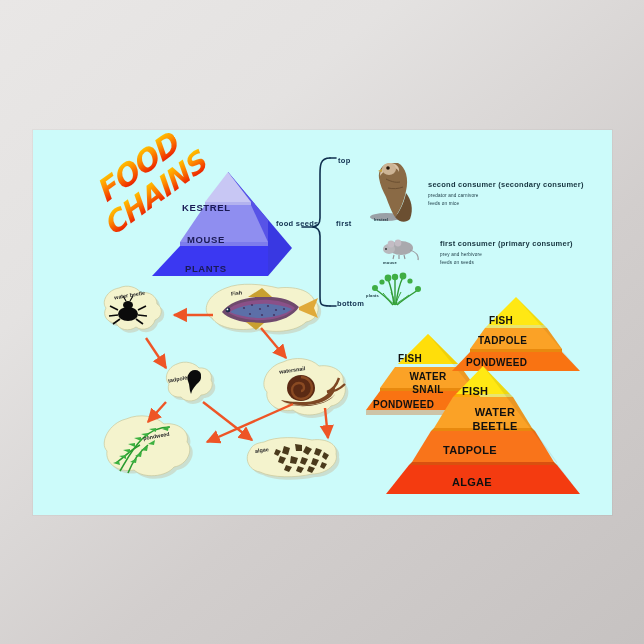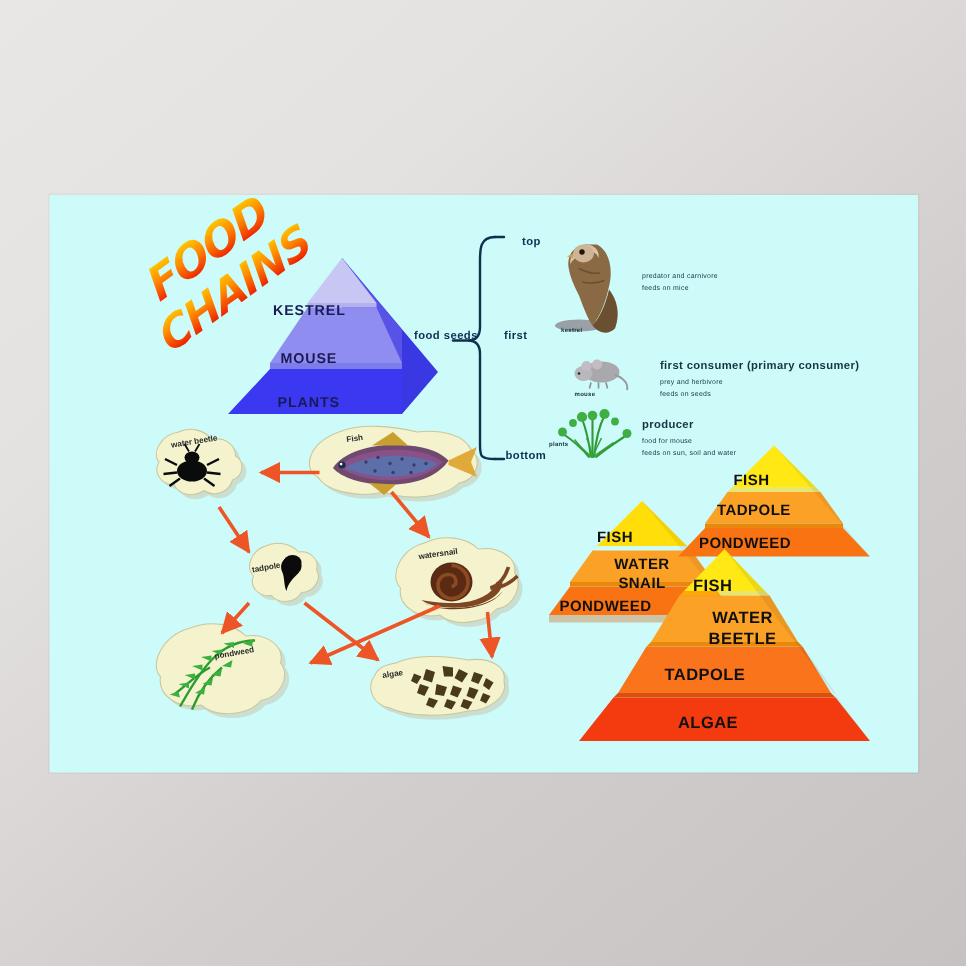--- a/index.html
+++ b/index.html
@@ -48,21 +48,21 @@
   #lbl-mouse{left:187px;top:234px;}
   #lbl-plants{left:185px;top:263px;}
 
   
   #bracket{position:absolute;left:268px;top:152px;width:100px;height:160px;}
   .brk-txt{
     position:absolute;color:#10304f;font-weight:bold;font-size:7.5px;
     font-family:"Liberation Sans", sans-serif;white-space:nowrap;letter-spacing:.3px;
   }
   #t-foodchain{left:276px;top:219px;}
-  #t-top{left:348px;top:156px;}
+  #t-top{left:338px;top:156px;}
   #t-middle{left:336px;top:219px;}
   #t-bottom{left:337px;top:299px;}
 
   
   .desc{position:absolute;width:190px;}
   .desc .dh{
     font-size:7.5px;font-weight:bold;color:#16343f;letter-spacing:.25px;
     font-family:"Liberation Sans", sans-serif;margin-bottom:3px;
   }
   .desc .dl{
@@ -189,32 +189,28 @@
         <path d="M29,38 C24,34 20,30 17,26"></path>
           <path d="M29,38 C34,34 39,31 43,28"></path>
         <path d="M29,38 C28,33 27,29 25,25"></path>
           <path d="M29,38 C31,33 33,29 35,25"></path>
       </g>
     </svg>
   </div>
   <div class="minicap" style="left:366px;top:293px;">plants</div>
 
   <div class="desc" id="desc-second">
+    <div class="dh">second consumer (secondary consumer)</div>
     <div class="dl">predator and carnivore</div>
     <div class="dl">feeds on mice</div>
   </div>
   <div class="desc" id="desc-first">
     <div class="dh">first consumer (primary consumer)</div>
     <div class="dl">prey and herbivore</div>
     <div class="dl">feeds on seeds</div>
-  </div>
-  <div class="desc" id="desc-producer">
-    <div class="dh">producer</div>
-    <div class="dl">food for mouse</div>
-    <div class="dl">feeds on sun, soil and water</div>
   </div>
 
   <div class="blob" style="left:95px;top:283px;">
     <svg width="82" height="56" viewBox="0 0 82 56">
       <g transform="translate(2,3)">
         <path d="M22,2 C30,-2 40,1 44,7 C52,5 60,10 60,18 C66,21 66,31 58,34 C56,42 46,46 39,41 C32,46 22,44 19,37 C10,37 5,29 9,22 C4,16 10,4 22,2 Z" fill="#c9c9ae" opacity="0.55" transform="translate(3,3)"></path>
         <path d="M22,2 C30,-2 40,1 44,7 C52,5 60,10 60,18 C66,21 66,31 58,34 C56,42 46,46 39,41 C32,46 22,44 19,37 C10,37 5,29 9,22 C4,16 10,4 22,2 Z" fill="#f4f3cd" stroke="#c9c79b" stroke-width="0.7"></path>
         <g fill="#0b0b0b">
           <ellipse cx="31" cy="28" rx="10" ry="7"></ellipse>
           <ellipse cx="31" cy="19" rx="5" ry="4"></ellipse>

